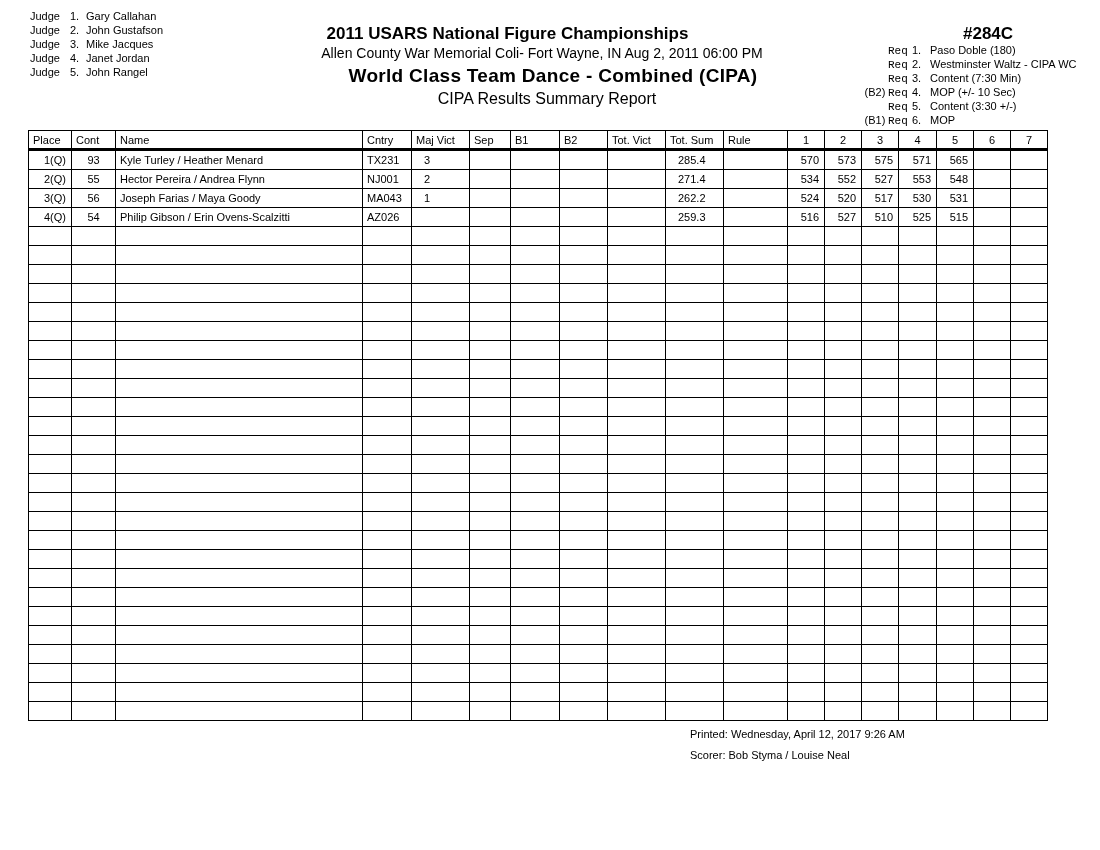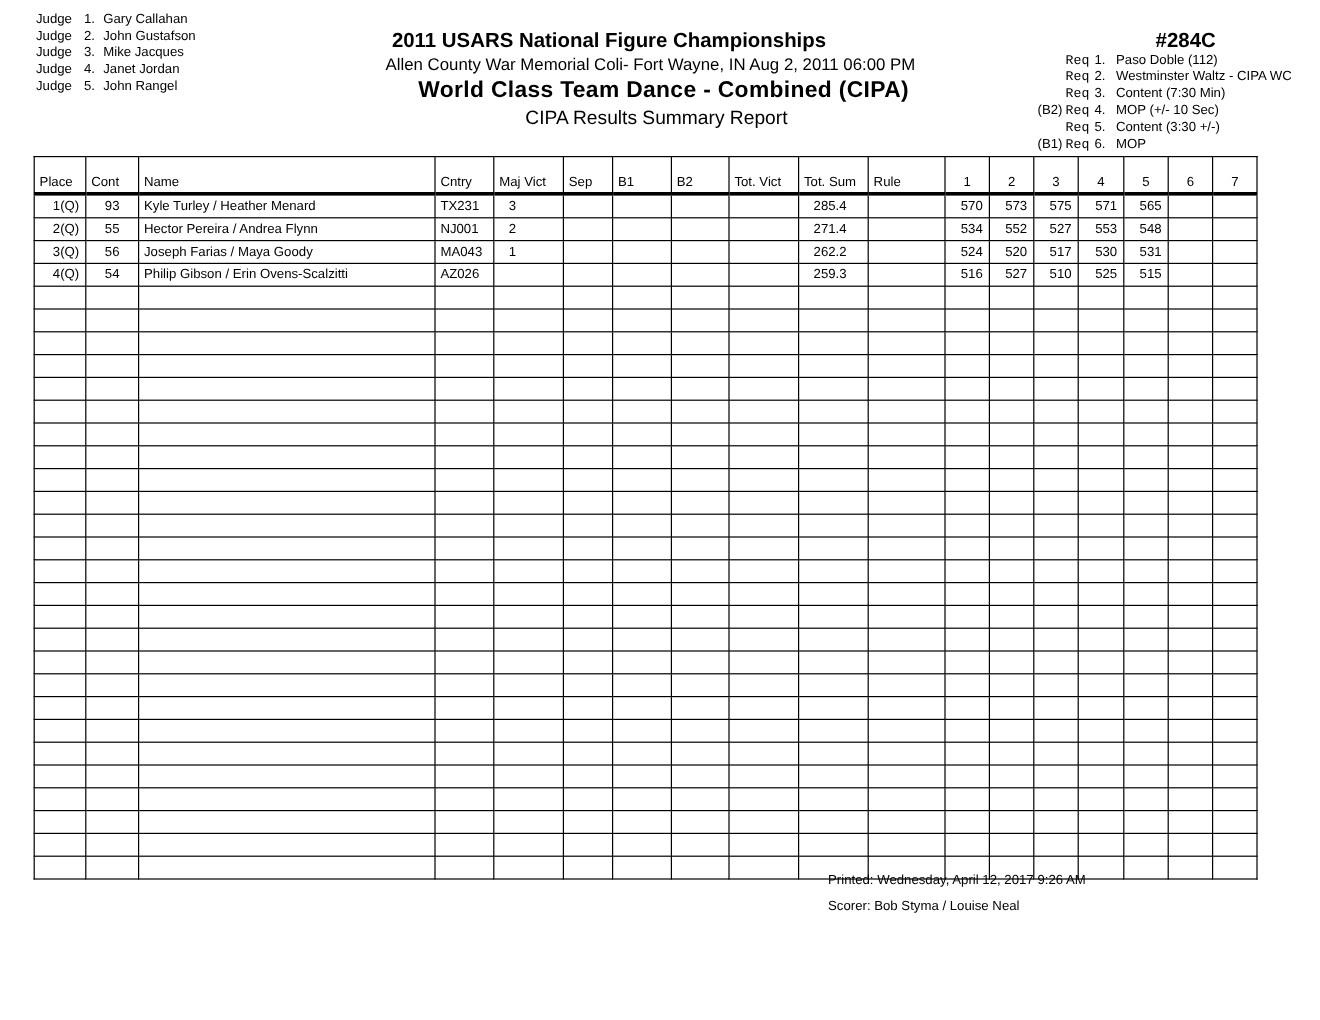--- a/index.html
+++ b/index.html
@@ -18,21 +18,21 @@
   .evno { left:963px; top:24px; font-size:17px; font-weight:bold; }
   .reqs { left:862px; top:43px; font-size:11px; line-height:14px; }
   .reqs div { height:14px; }
   .reqs .pre { display:inline-block; width:26px; text-align:center; }
   .reqs .req { display:inline-block; width:20px;font-family:Liberation Mono, monospace; }
   .reqs .rn { display:inline-block; width:18px; padding-left:4px;}
   table.grid { position:absolute; left:28px; top:130px; border-collapse:collapse;
                table-layout:fixed; font-size:11px; }
   table.grid td, table.grid th { border:1px solid #000; height:18px; padding:0 4px;
                overflow:hidden; white-space:nowrap; font-weight:normal; }
-  table.grid thead th { border-bottom:3px solid #000; height:17px; text-align:left; padding-top:12px;}
+  table.grid thead th { border-bottom:3px solid #000; height:17px; text-align:left; padding-top:0;}
   table.grid thead th.c { text-align:center; }
   table.grid td.c { text-align:center; }
   table.grid td.l2 { padding-left:12px; }
   table.grid td.r { text-align:right; padding-right:5px; }
   .footer { left:690px; font-size:11px; }
 </style>
 </head>
 <body>
 
 <div class="abs judges" id="judges">
@@ -43,21 +43,21 @@
     <div><span class="lbl">Judge</span><span class="num">5.</span><span>John Rangel</span></div>
   </div>
 
 <div class="abs title1"><span>2011 USARS National Figure Championships</span></div>
 <div class="abs venue">Allen County War Memorial Coli- Fort Wayne, IN  Aug 2, 2011  06:00 PM</div>
 <div class="abs title2">World Class Team Dance - Combined (CIPA)</div>
 <div class="abs title3">CIPA Results Summary Report</div>
 <div class="abs evno">#284C</div>
 
 <div class="abs reqs" id="reqs">
-    <div><span class="pre"></span><span class="req">Req</span><span class="rn">1.</span><span>Paso Doble (112)</span></div>
+    <div><span class="pre"></span><span class="req">Req</span><span class="rn">1.</span><span>Paso Doble (180)</span></div>
     <div><span class="pre"></span><span class="req">Req</span><span class="rn">2.</span><span>Westminster Waltz -  CIPA WC</span></div>
     <div><span class="pre"></span><span class="req">Req</span><span class="rn">3.</span><span>Content (7:30 Min)</span></div>
     <div><span class="pre">(B2)</span><span class="req">Req</span><span class="rn">4.</span><span>MOP (+/- 10 Sec)</span></div>
     <div><span class="pre"></span><span class="req">Req</span><span class="rn">5.</span><span>Content (3:30 +/-)</span></div>
     <div><span class="pre">(B1)</span><span class="req">Req</span><span class="rn">6.</span><span>MOP</span></div>
   </div>
 
 <table class="grid">
   <colgroup>
     <col style="width:43px">

